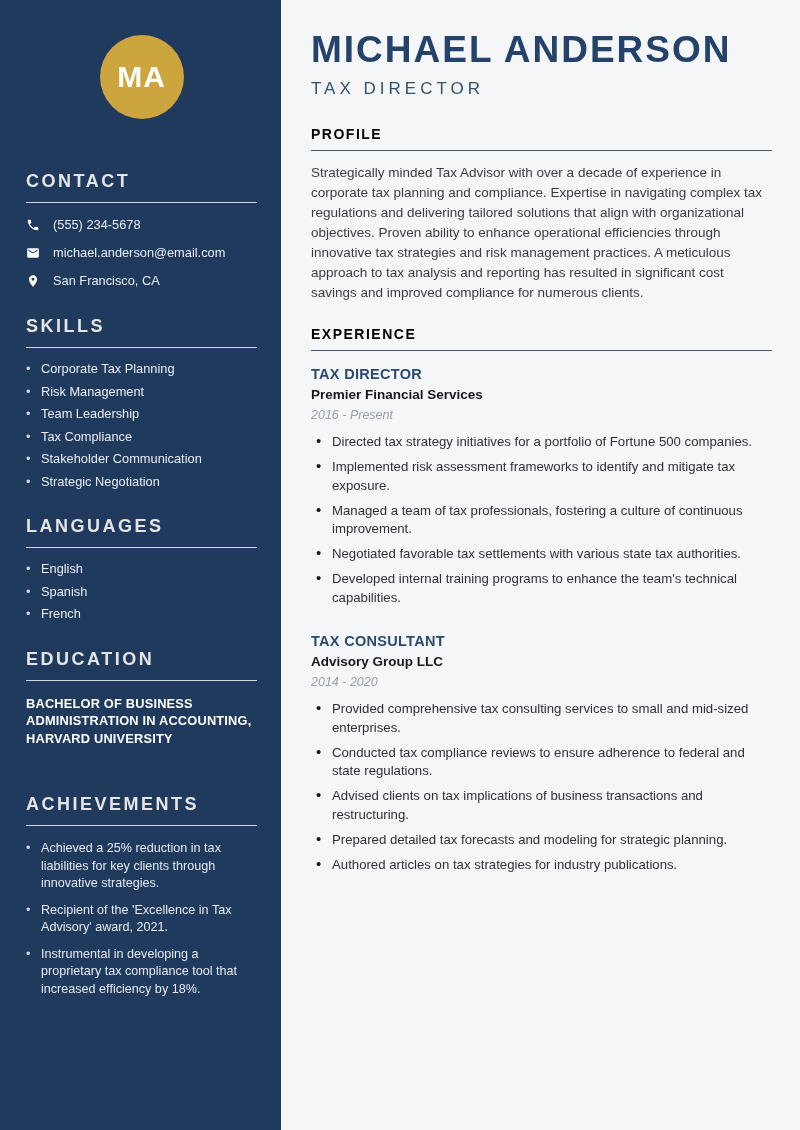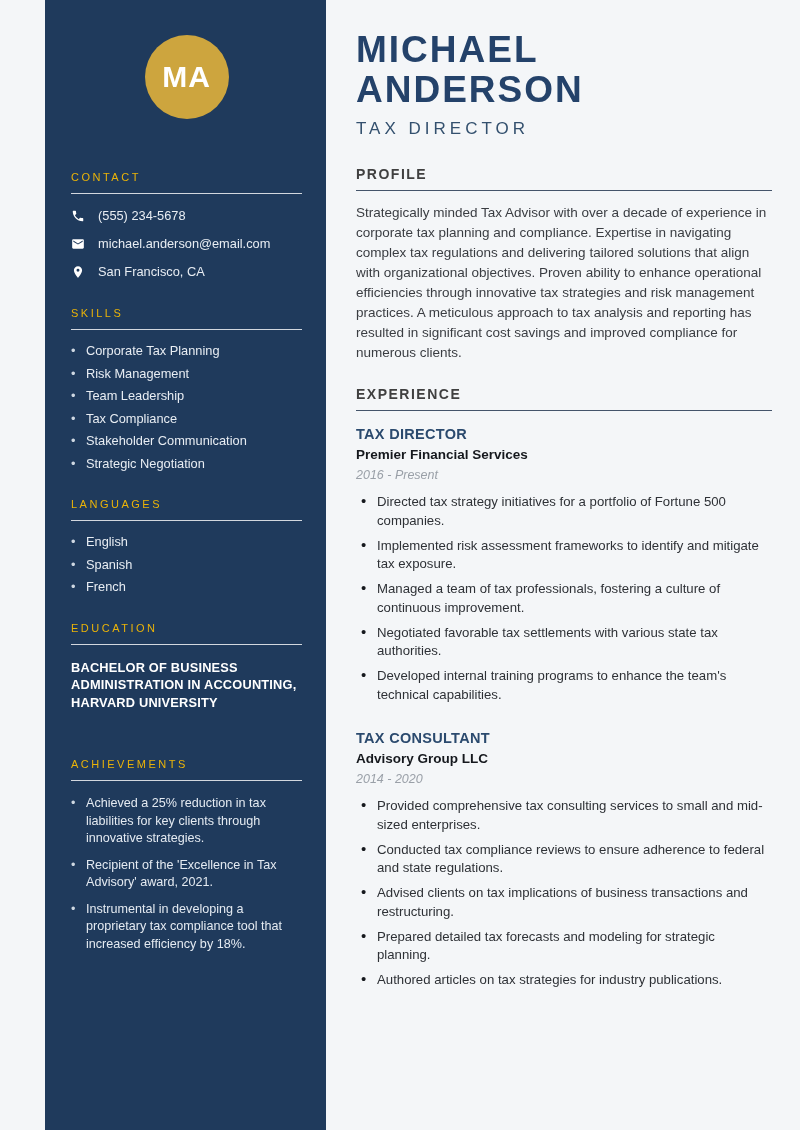--- a/index.html
+++ b/index.html
@@ -1,43 +1,43 @@
 <!DOCTYPE html>
 <html><head>
 <meta charset="utf-8">
 <style>
   * { margin:0; padding:0; box-sizing:border-box; }
   html,body { width:800px; }
   body { font-family:"Liberation Sans","DejaVu Sans",sans-serif; background:#e9ecef; }
-  .page { width:800px; height:1130px; display:flex; background:#f4f6f8; overflow:hidden;padding-left:45px; }
+  .page { width:800px; height:1130px; display:flex; background:#f4f6f8; overflow:hidden; }
 
   
   .sidebar { width:281px; min-width:281px; background:#1f3a5c; color:#e8edf3; padding:35px 24px 30px 26px; }
   .avatar-wrap { display:flex; justify-content:center; margin-bottom:52px; }
   .avatar { width:84px; height:84px; border-radius:50%; background:#cda53e; display:flex; align-items:center; justify-content:center;
             font-size:30px; font-weight:bold; color:#ffffff; letter-spacing:1px; }
   .side-section { margin-bottom:28px; }
-  .side-heading { color:#eab308; font-size:11px; font-weight:normal; letter-spacing:2.5px; }
+  .side-heading { color:#e5e5e5; font-size:18px; font-weight:bold; letter-spacing:2.5px; }
   .side-rule { border:none; border-top:1px solid rgba(255,255,255,0.8); margin:10px 0 14px 0; }
   .contact-item { display:flex; align-items:center; gap:13px; margin-bottom:13px; font-size:12.8px; color:#e8edf3; }
   .contact-item .cicon { width:14px; height:14px; flex:0 0 14px; display:flex; align-items:center; justify-content:center; }
   .contact-item .cicon svg { width:14px; height:14px; fill:#ffffff; }
   ul.side-list { list-style:none; }
   ul.side-list li { position:relative; padding-left:15px; font-size:12.8px; color:#e8edf3; margin-bottom:9px; line-height:13.5px; }
   ul.side-list li::before { content:"•"; position:absolute; left:0; top:0; color:#cfd8e2; }
   .degree { font-size:12.8px; font-weight:bold; color:#ffffff; line-height:17.5px; letter-spacing:0.2px; }
   ul.ach-list { list-style:none; }
   ul.ach-list li { position:relative; padding-left:15px; font-size:12.6px; color:#e4eaf1; line-height:17.5px; margin-bottom:9px; }
   ul.ach-list li::before { content:"•"; position:absolute; left:0; top:0; color:#cfd8e2; }
 
   
   .main { flex:1; padding:30px 28px 30px 30px; background:#f4f6f8; }
   .name { font-size:37px; font-weight:bold; color:#24426a; letter-spacing:2px; line-height:40px; }
   .job-subtitle { margin-top:9px; font-size:17px; font-weight:500; color:#33506e; letter-spacing:4px; }
-  .section-heading { font-size:14px; font-weight:bold; color:#404040; letter-spacing:1.5px; }
+  .section-heading { font-size:14px; font-weight:bold; color:#000000; letter-spacing:1.5px; }
   .main-rule { border:none; border-top:1px solid #44546a; margin:8px 0 0 0; }
   .profile-section { margin-top:27px; }
   .profile-text { margin-top:12px; font-size:13.5px; line-height:20px; color:#3a3d42; }
   .experience-section { margin-top:23px; }
   .job { margin-top:15px; }
   .job-title { font-size:14.5px; font-weight:bold; color:#2b4a6e; letter-spacing:0.3px; }
   .job-company { margin-top:5px; font-size:13.5px; font-weight:bold; color:#15181d; }
   .job-dates { margin-top:6px; font-size:12.5px; font-style:italic; color:#9aa0a8; }
   ul.job-bullets { list-style:none; margin-top:11px; }
   ul.job-bullets li { position:relative; padding-left:21px; font-size:13.2px; color:#2e3136; line-height:18.5px; margin-bottom:6.5px; }

